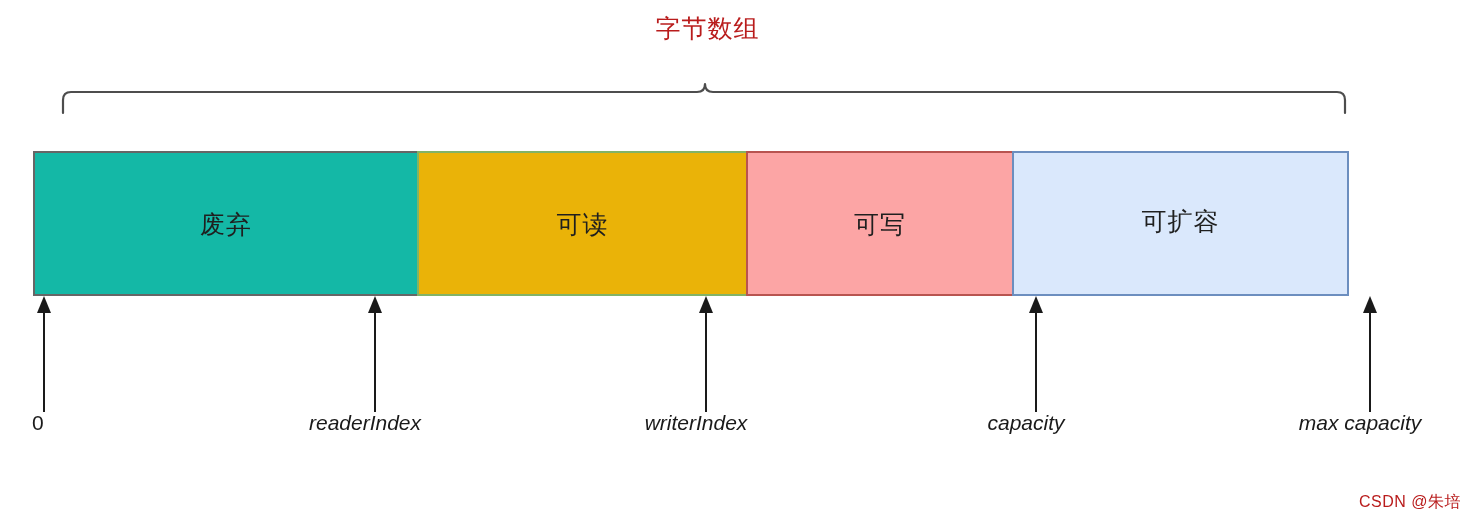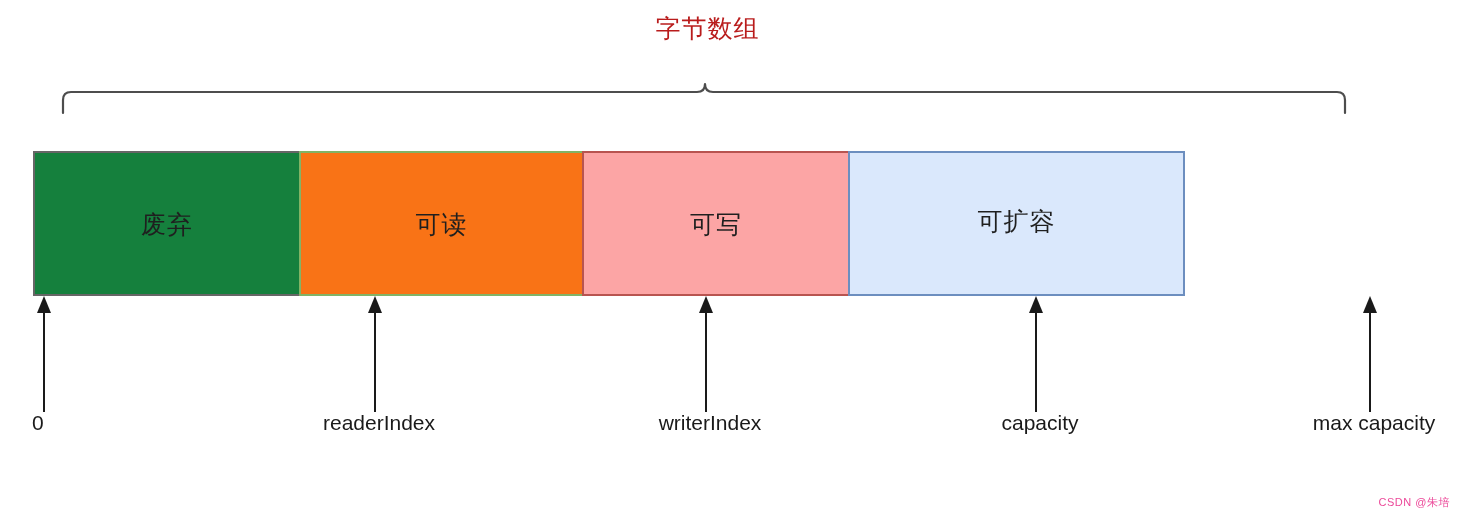--- a/index.html
+++ b/index.html
@@ -68,28 +68,28 @@
 
   .segment-label {
     font-size: 25px;
     line-height: 30px;
     letter-spacing: 1px;
     color: #1f1f1f;
     white-space: nowrap;
   }
 
   .seg-discard {
-    width: 268px;
-    background: #15803d;
+    width: 386px;
+    background: #14b8a6;
     border-color: #666666;
     text-align: center;
   }
   .seg-readable {
-    width: 285px;
-    background: #f97316;
+    width: 331px;
+    background: #eab308;
     border-color: #82b366;
     z-index: 2;
   }
   .seg-writable {
     width: 268px;
     background: #fca5a5;
     border-color: #b85450;
     z-index: 3;
   }
   .seg-expandable {
@@ -118,30 +118,30 @@
   }
   .marker-label {
     position: absolute;
     top: 113px;
     font-size: 21px;
     line-height: 28px;
     color: #1a1a1a;
     white-space: nowrap;
   }
   .marker-label.lbl-left  { left: 0; transform: translateX(-2px); }
-  .marker-label.lbl-center{ left: 14px; transform: translateX(-50%); }
+  .marker-label.lbl-center{ left: 0; transform: translateX(-50%); font-style: italic; }
 
   
   .watermark {
     position: absolute;
-    right: 25px;
+    right: 14px;
     bottom: 8px;
-    font-size: 11px;
+    font-size: 16px;
     line-height: 16px;
-    color: #ec4899;
+    color: #b91c1c;
     white-space: nowrap;
     letter-spacing: 0.5px;
   }
 </style>
 </head>
 <body>
 
 <div id="diagram-root">
 
   <div class="diagram-title">字节数组</div>

